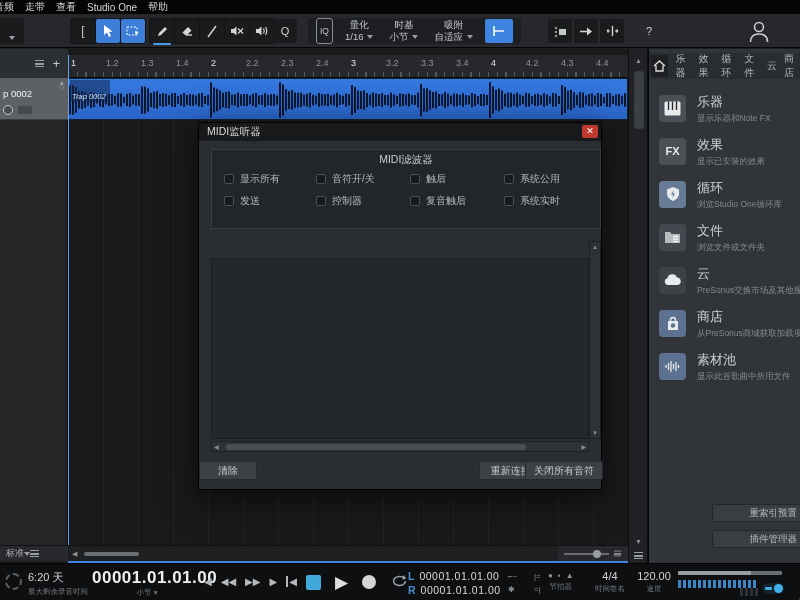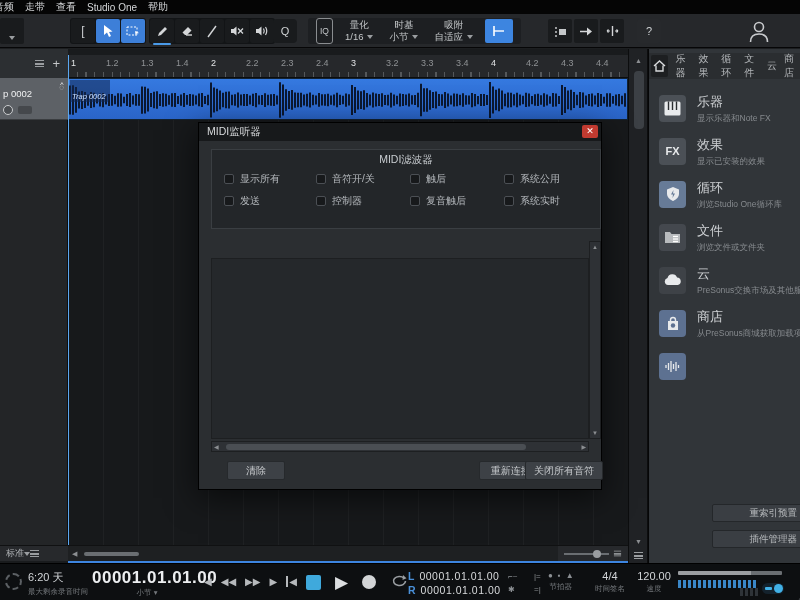--- a/index.html
+++ b/index.html
@@ -415,20 +415,24 @@
               <g stroke="#e8eaec" stroke-width="1.3">
                 <line x1="2" y1="5" x2="2" y2="8"></line>
                 <line x1="4.5" y1="3" x2="4.5" y2="10"></line>
                 <line x1="7" y1="1" x2="7" y2="12"></line>
                 <line x1="9.5" y1="4" x2="9.5" y2="9"></line>
                 <line x1="12" y1="2" x2="12" y2="11"></line>
                 <line x1="14.5" y1="5" x2="14.5" y2="8"></line>
               </g>
             </svg>
         </div>
+        <div>
+            <div class="sb-title">素材池</div>
+            <div class="sb-sub">显示此首歌曲中所用文件</div>
+          </div>
       </div>
     </div>
     <div class="sb-bottom-btn" style="top:455px;">重索引预置</div>
     <div class="sb-bottom-btn" style="top:481px;">插件管理器</div>
   </div>
 
   <div class="dialog">
     <div class="dlg-title">
       <span>MIDI监听器</span>
       <div class="dlg-close">✕</div>
@@ -475,21 +479,21 @@
     <div class="tbl-body"></div>
     <div class="dlg-vscroll">
       <div class="a" style="top:2px;">▲</div>
       <div class="a" style="bottom:2px;">▼</div>
     </div>
     <div class="dlg-hscroll">
       <span class="a">◀</span>
       <div class="thumb"></div>
       <span class="a">▶</span>
     </div>
-    <div class="dlg-btn" style="left:28px;top:338px;width:58px;font-family:Liberation Mono, monospace;">清除</div>
+    <div class="dlg-btn" style="left:0;top:338px;width:58px;font-family:Liberation Mono, monospace;">清除</div>
     <div class="dlg-btn" style="left:280px;top:338px;width:72px;">重新连接...</div>
     <div class="dlg-btn" style="left:326px;top:338px;width:78px;left:326px;">关闭所有音符</div>
   </div>
 
   <div class="transport">
     <div class="t-abs" style="left:5px;top:9px;">
         <div class="spinner"></div>
       </div>
     <div class="t-abs" style="left:28px;top:6px;">
       <div class="t-val">6:20 天</div>

